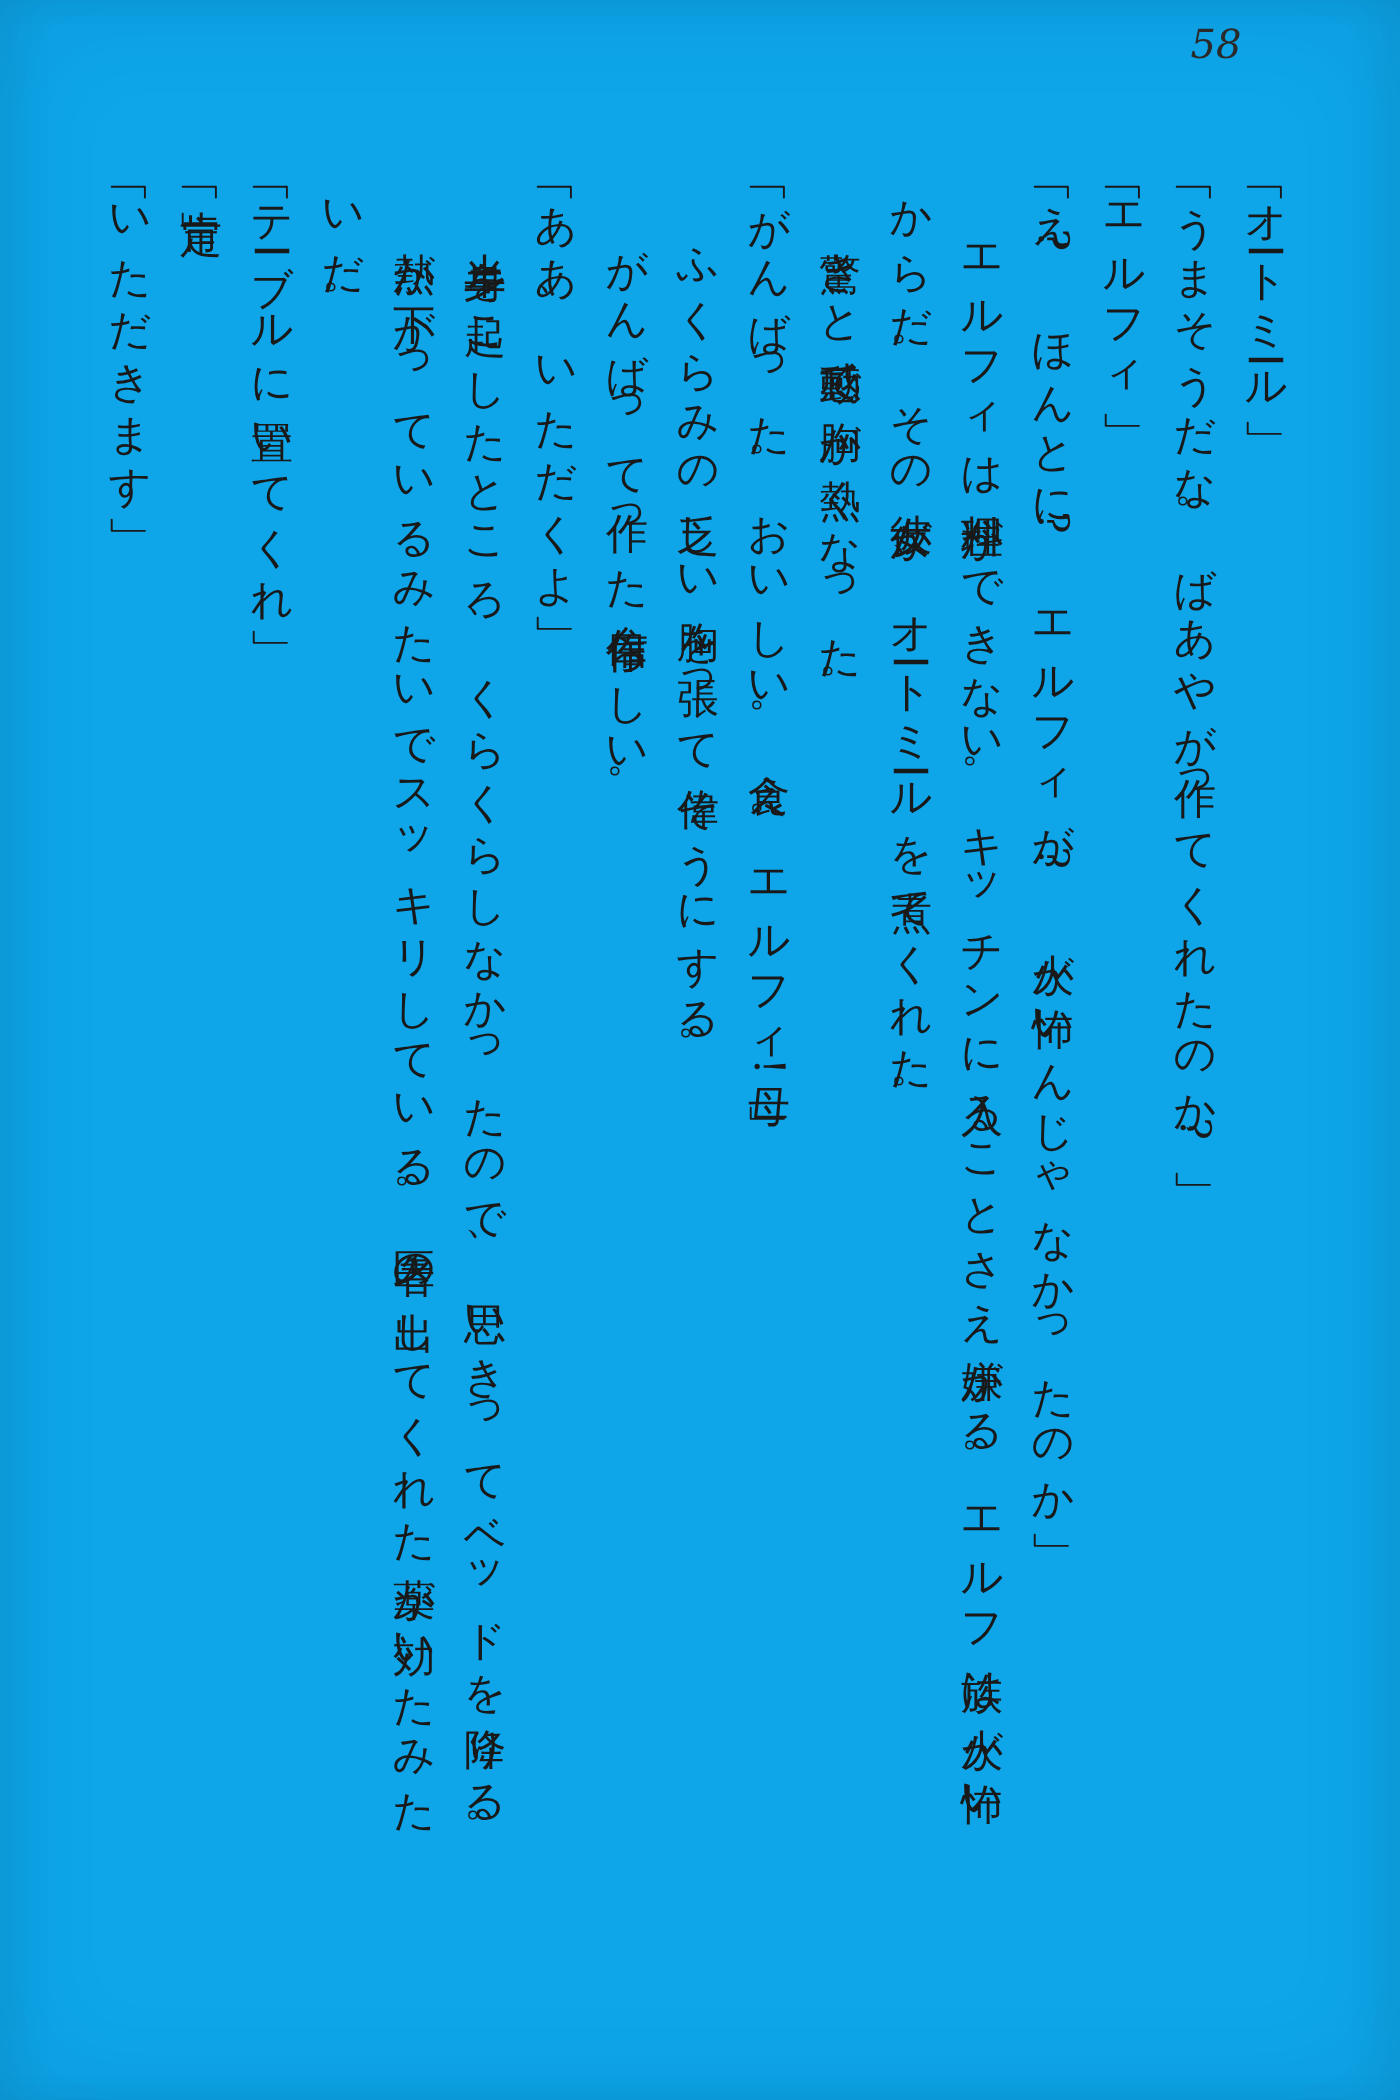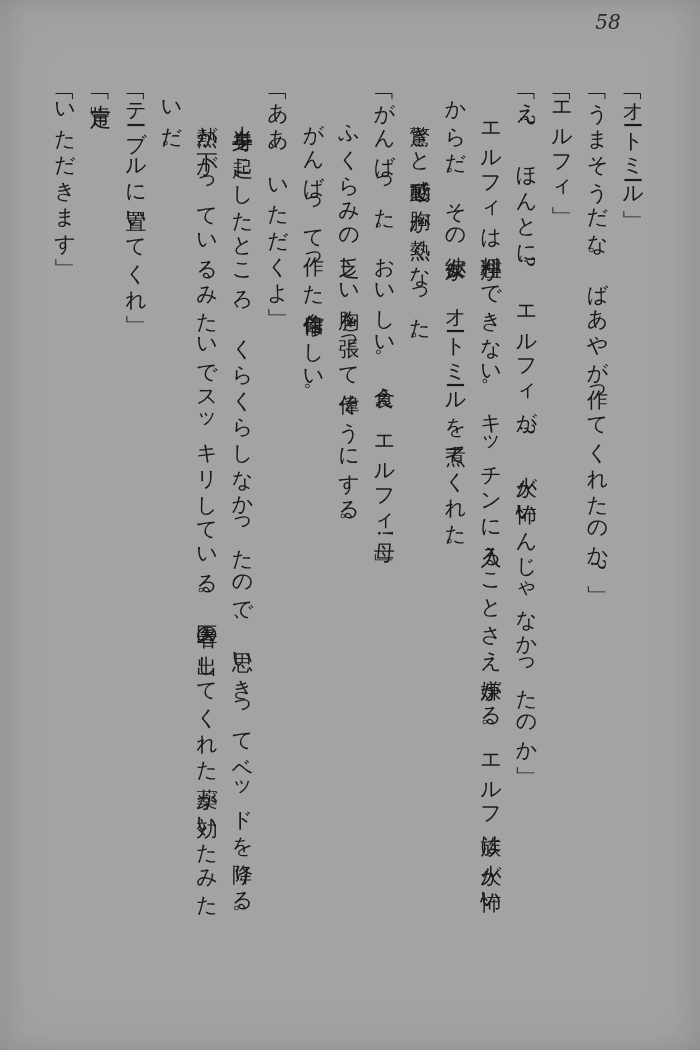--- a/index.html
+++ b/index.html
@@ -10,21 +10,21 @@
     width: 700px;
     height: 1050px;
     position: relative;
     overflow: hidden;
     background: #f6f6f6;
     font-family: "DejaVu Serif", serif;
   }
   .page {
     position: absolute;
     inset: 0;
-    background: #a3a3a3;
+    background: #0ea5e9;
     box-shadow: inset 0 0 60px rgba(0,0,0,0.07), inset 12px 0 18px rgba(0,0,0,0.045), inset -12px 0 18px rgba(0,0,0,0.045);
   }
   .page-number {
     position: absolute;
     top: 10px;
     left: 586px;
     width: 44px;
     text-align: center;
     font-size: 20px;
     font-style: italic;

